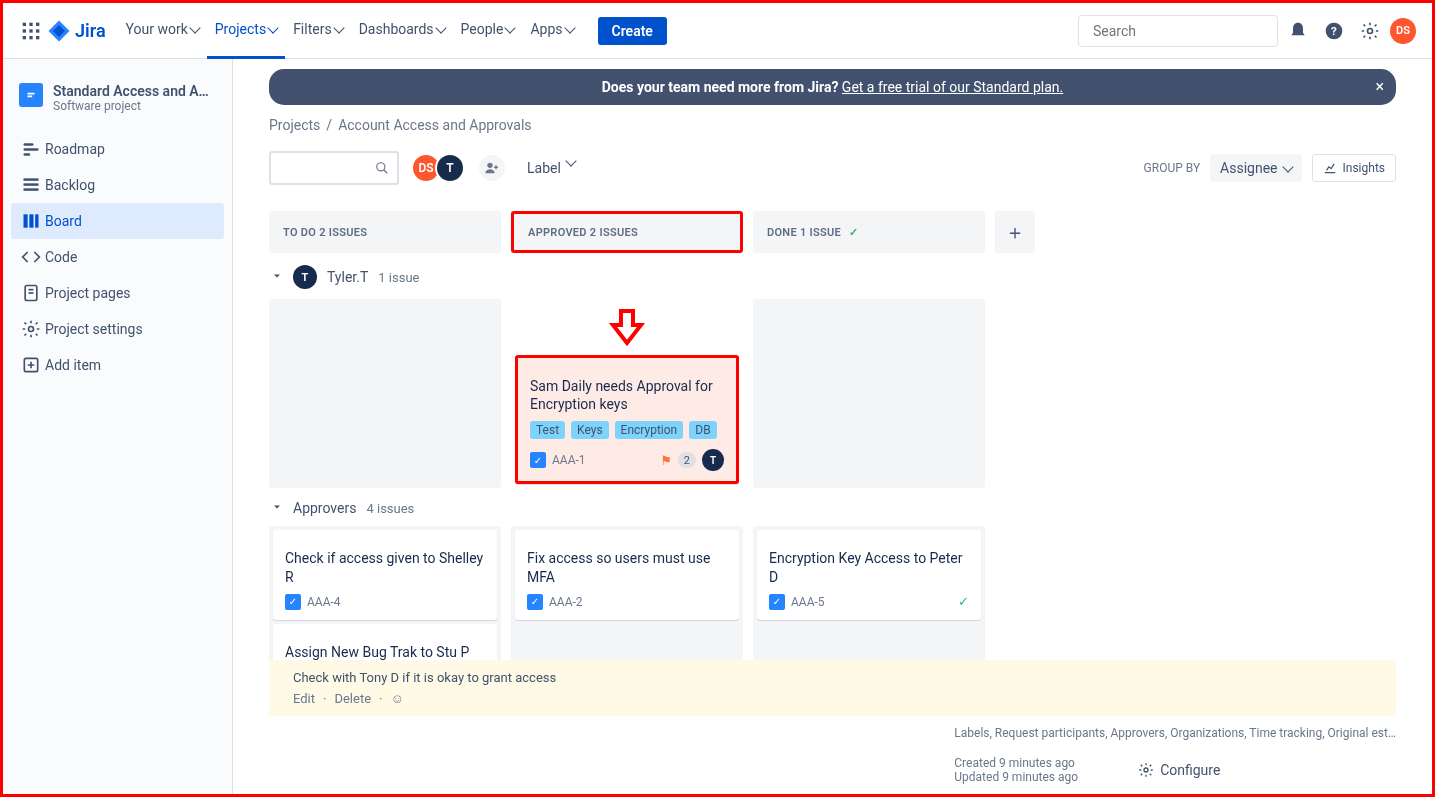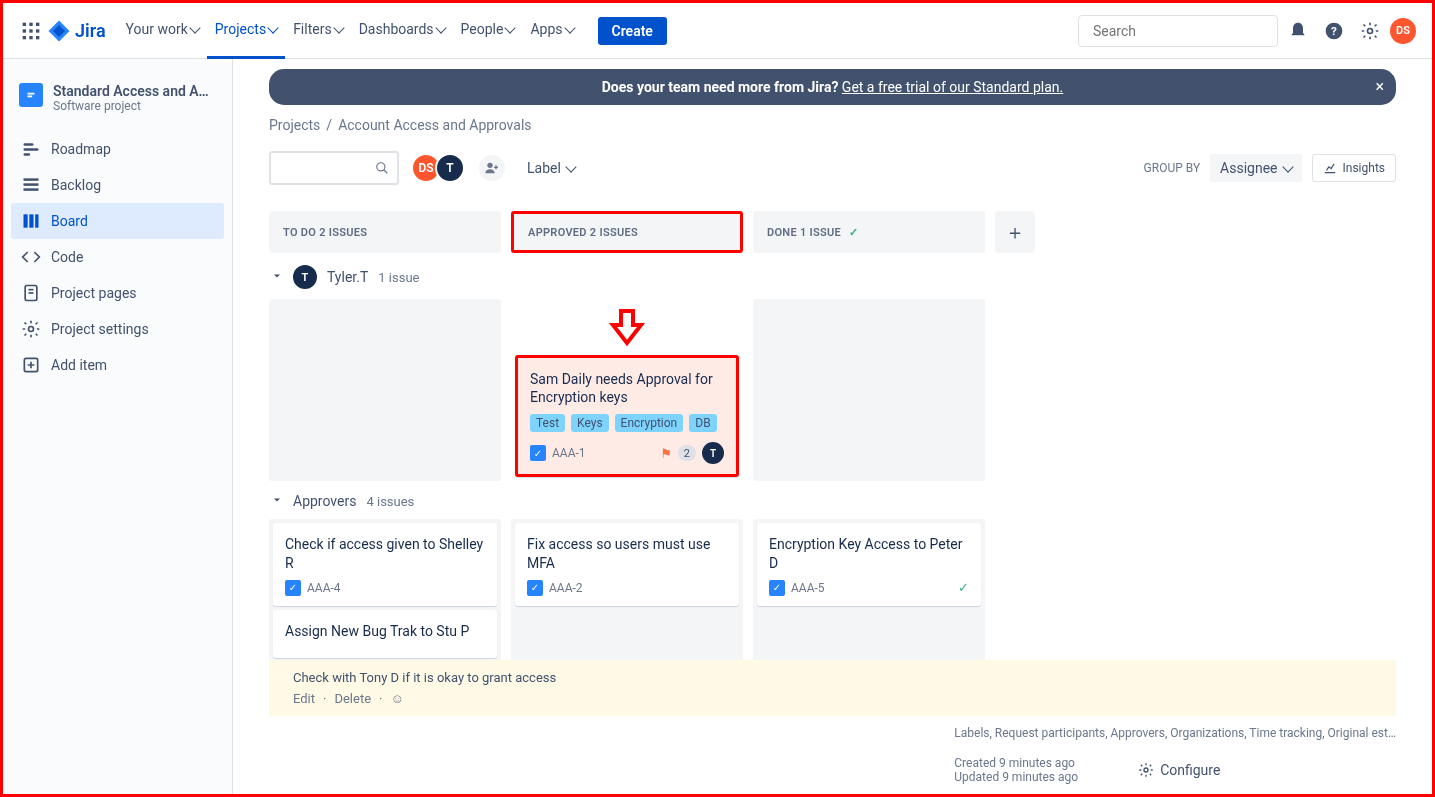--- a/index.html
+++ b/index.html
@@ -16,56 +16,56 @@
   .search-box{border:1px solid #dfe1e6;border-radius:4px;height:32px;width:200px;display:flex;align-items:center;padding:0 8px;color:#6b778c;gap:6px}
   .search-box input{border:none;outline:none;font-size:14px;flex:1}
   .icon-btn{width:32px;height:32px;display:flex;align-items:center;justify-content:center;cursor:pointer;color:#42526e;border-radius:50%}
   .avatar-top{width:26px;height:26px;border-radius:50%;background:#ff5630;color:#fff;display:flex;align-items:center;justify-content:center;font-size:11px;font-weight:600}
   .shell{display:flex;height:calc(100% - 56px)}
   .sidebar{width:230px;background:#fafbfc;border-right:1px solid #dfe1e6;padding:18px 8px;display:flex;flex-direction:column;gap:4px}
   .proj-header{display:flex;gap:10px;padding:6px 8px 14px 8px;align-items:flex-start}
   .proj-icon{width:24px;height:24px;border-radius:3px;background:#2684ff;flex-shrink:0;display:flex;align-items:center;justify-content:center}
   .proj-title{font-size:14px;font-weight:600;color:#42526e;white-space:nowrap;overflow:hidden;text-overflow:ellipsis;max-width:160px}
   .proj-sub{font-size:12px;color:#6b778c}
-  .side-item{display:flex;align-items:center;gap:10px;padding:8px 10px;border-radius:3px;color:#42526e;cursor:pointer;font-size:14px}
+  .side-item{display:flex;align-items:center;gap:4px;padding:8px 10px;border-radius:3px;color:#42526e;cursor:pointer;font-size:14px}
   .side-item.sel{background:#deebff;color:#0052cc}
   .side-ic{width:20px;height:20px;flex-shrink:0;display:flex;align-items:center;justify-content:center}
   .main{flex:1;display:flex;flex-direction:column;overflow:hidden}
   .banner{background:#42526e;color:#fff;display:flex;align-items:center;justify-content:center;height:36px;font-size:14px;margin:10px 36px 0 36px;border-radius:15px;position:relative}
   .banner a{color:#fff;text-decoration:underline}
   .banner-close{position:absolute;right:12px;top:8px;cursor:pointer;font-size:16px}
   .page{padding:12px 36px 0 36px;display:flex;flex-direction:column;flex:1;overflow:hidden}
   .crumbs{font-size:14px;color:#6b778c;display:flex;gap:6px;align-items:center}
   .crumbs a{color:#6b778c;text-decoration:none}
   .title-row{display:flex;align-items:center;margin-top:4px}
   h1{font-size:22px;font-weight:600;color:#172b4d}
   .title-tools{margin-left:auto;display:flex;align-items:center;gap:10px;color:#42526e;font-size:13px}
   .pill-btn{background:#f4f5f7;border-radius:3px;padding:6px 12px;font-size:14px;color:#42526e;cursor:pointer}
   .filter-row{display:flex;align-items:center;gap:12px;margin-top:18px}
   .mini-search{border:2px solid #dfe1e6;border-radius:3px;height:34px;width:130px;display:flex;align-items:center;justify-content:flex-end;padding:0 8px;color:#6b778c}
   .ava{width:30px;height:30px;border-radius:50%;display:flex;align-items:center;justify-content:center;color:#fff;font-size:12px;font-weight:600;border:2px solid #fff}
   .ava.ds{background:#ff5630}.ava.t{background:#172b4d}.ava.add{background:#f4f5f7;color:#6b778c}
   .ava-stack{display:flex}.ava-stack .ava{margin-left:-6px}.ava-stack .ava:first-child{margin-left:0}
-  .label-dd{display:flex;align-items:center;gap:6px;color:#42526e;font-size:14px;cursor:pointer;margin-left:8px}
+  .label-dd{display:flex;align-items:flex-start;gap:6px;color:#42526e;font-size:14px;cursor:pointer;margin-left:8px}
   .right-filters{margin-left:auto;display:flex;align-items:center;gap:10px;font-size:12px;color:#6b778c}
   .assignee-dd{background:#f4f5f7;border-radius:3px;padding:6px 10px;font-size:14px;color:#42526e;display:flex;align-items:center;gap:6px;cursor:pointer}
   .insights-btn{border:1px solid #dfe1e6;border-radius:3px;padding:6px 10px;display:flex;align-items:center;gap:6px;cursor:pointer;color:#42526e}
   .board{display:flex;gap:10px;margin-top:26px;flex:1;overflow:auto}
   .col-wrap{width:232px;flex-shrink:0}
   .col-head{background:#f4f5f7;height:42px;display:flex;align-items:center;padding:0 14px;font-size:11px;color:#5e6c84;font-weight:600;letter-spacing:.3px;border-radius:3px}
   .col-head.hl{border:3px solid red}
   .col-head .chk{margin-left:8px;color:#36b37e}
   .addcol{width:40px;height:42px;background:#f4f5f7;display:flex;align-items:center;justify-content:center;font-size:20px;color:#42526e;border-radius:3px;cursor:pointer}
   .swim-head{display:flex;align-items:center;gap:10px;margin:12px 0 10px 2px;color:#42526e;font-size:14px}
   .swim-head .chevd{cursor:pointer}
   .swim-ava{width:24px;height:24px;border-radius:50%;background:#172b4d;color:#fff;display:flex;align-items:center;justify-content:center;font-size:11px;font-weight:600}
   .swim-count{color:#6b778c;font-size:13px}
   .cards-row{display:flex;gap:10px}
   .lane{width:232px;background:#f4f5f7;border-radius:3px;padding:4px;display:flex;flex-direction:column;gap:4px;min-height:40px}
-  .card{background:#fff;border-radius:3px;padding:12px 12px 10px 12px;box-shadow:0 1px 1px rgba(9,30,66,.15);cursor:pointer}
+  .card{background:#fff;border-radius:3px;padding:19px 12px 10px 12px;box-shadow:0 1px 1px rgba(9,30,66,.15);cursor:pointer}
   .card.hl{background:#ffebe6;border:3px solid red}
   .card-title{font-size:14px;color:#172b4d;margin-bottom:8px;line-height:1.3}
   .tags{display:flex;gap:6px;flex-wrap:wrap;margin-bottom:10px}
   .tag{background:#7dd3fc;border-radius:3px;padding:2px 6px;font-size:12px;color:#42526e}
   .card-foot{display:flex;align-items:center;gap:6px}
   .task-ic{width:16px;height:16px;background:#2684ff;border-radius:2px;display:flex;align-items:center;justify-content:center;color:#fff;font-size:10px}
   .issue-key{font-size:12px;color:#6b778c}
   .card-foot .sp{flex:1}
   .flag{color:#ff7043;font-size:13px}
   .badge{background:#dfe1e6;border-radius:8px;padding:0 6px;font-size:11px;color:#42526e;height:16px;display:flex;align-items:center}

